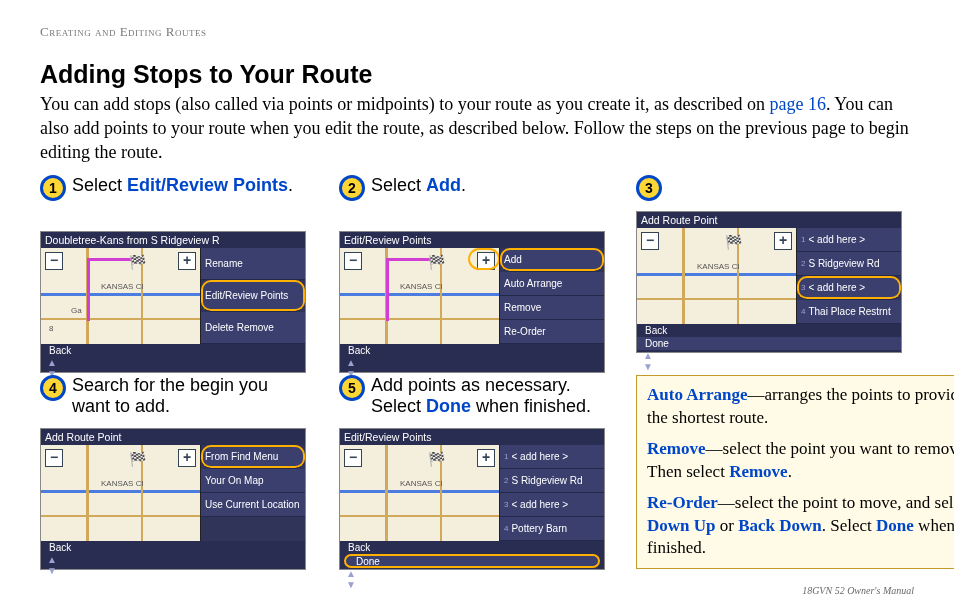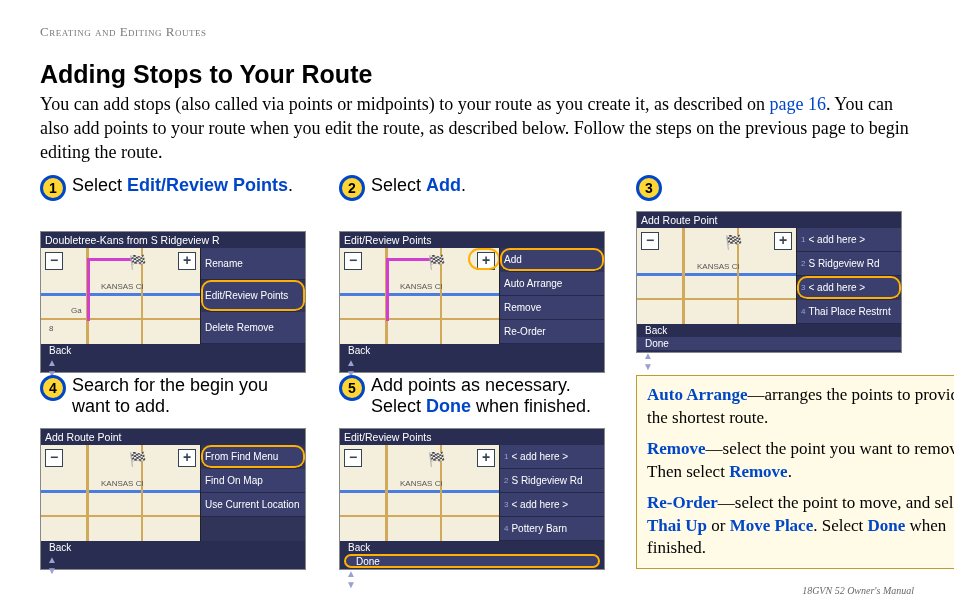--- a/index.html
+++ b/index.html
@@ -324,21 +324,21 @@
             <div class="road h2"></div>
             <div class="road v1"></div>
             <div class="road v2"></div>
           <span class="flag">🏁</span>
           <div class="ctrl minus">−</div>
           <div class="ctrl plus">+</div>
           <span class="lbl" style="left:60px;top:34px">KANSAS CI</span>
         </div>
         <div class="menu">
           <div class="item hl">From Find Menu</div>
-          <div class="item">Find On Map</div>
+          <div class="item">Your On Map</div>
           <div class="item">Use Current Location</div>
           <div class="item" style="visibility:hidden"></div>
         </div>
       </div>
       <div class="bottombar">
         <div class="btn">Back</div>
         <div class="spacer"></div>
         <div class="arrow">▲</div>
         <div class="arrow">▼</div>
       </div>
@@ -388,21 +388,21 @@
 
   <div class="cell right row2" style="width:340px">
     <div class="info-box">
       <p>
         <span class="ib-term">Auto Arrange</span><span>—arranges the points to provide the shortest route.</span>
       </p>
       <p>
         <span class="ib-term">Remove</span><span>—select the point you want to remove. Then select </span><span class="ib-term">Remove</span><span>.</span>
       </p>
       <p>
-        <span class="ib-term">Re-Order</span><span>—select the point to move, and select </span><span class="ib-term">Thai Up</span><span> or </span><span class="ib-term">Move Place</span><span>. Select </span><span class="ib-term">Done</span><span> when finished.</span>
+        <span class="ib-term">Re-Order</span><span>—select the point to move, and select </span><span class="ib-term">Down Up</span><span> or </span><span class="ib-term">Back Down</span><span>. Select </span><span class="ib-term">Done</span><span> when finished.</span>
       </p>
     </div>
   </div>
 
 </div>
 
 <div class="footer">
   <span>18</span>
   <span>GVN 52 Owner's Manual</span>
 </div>

